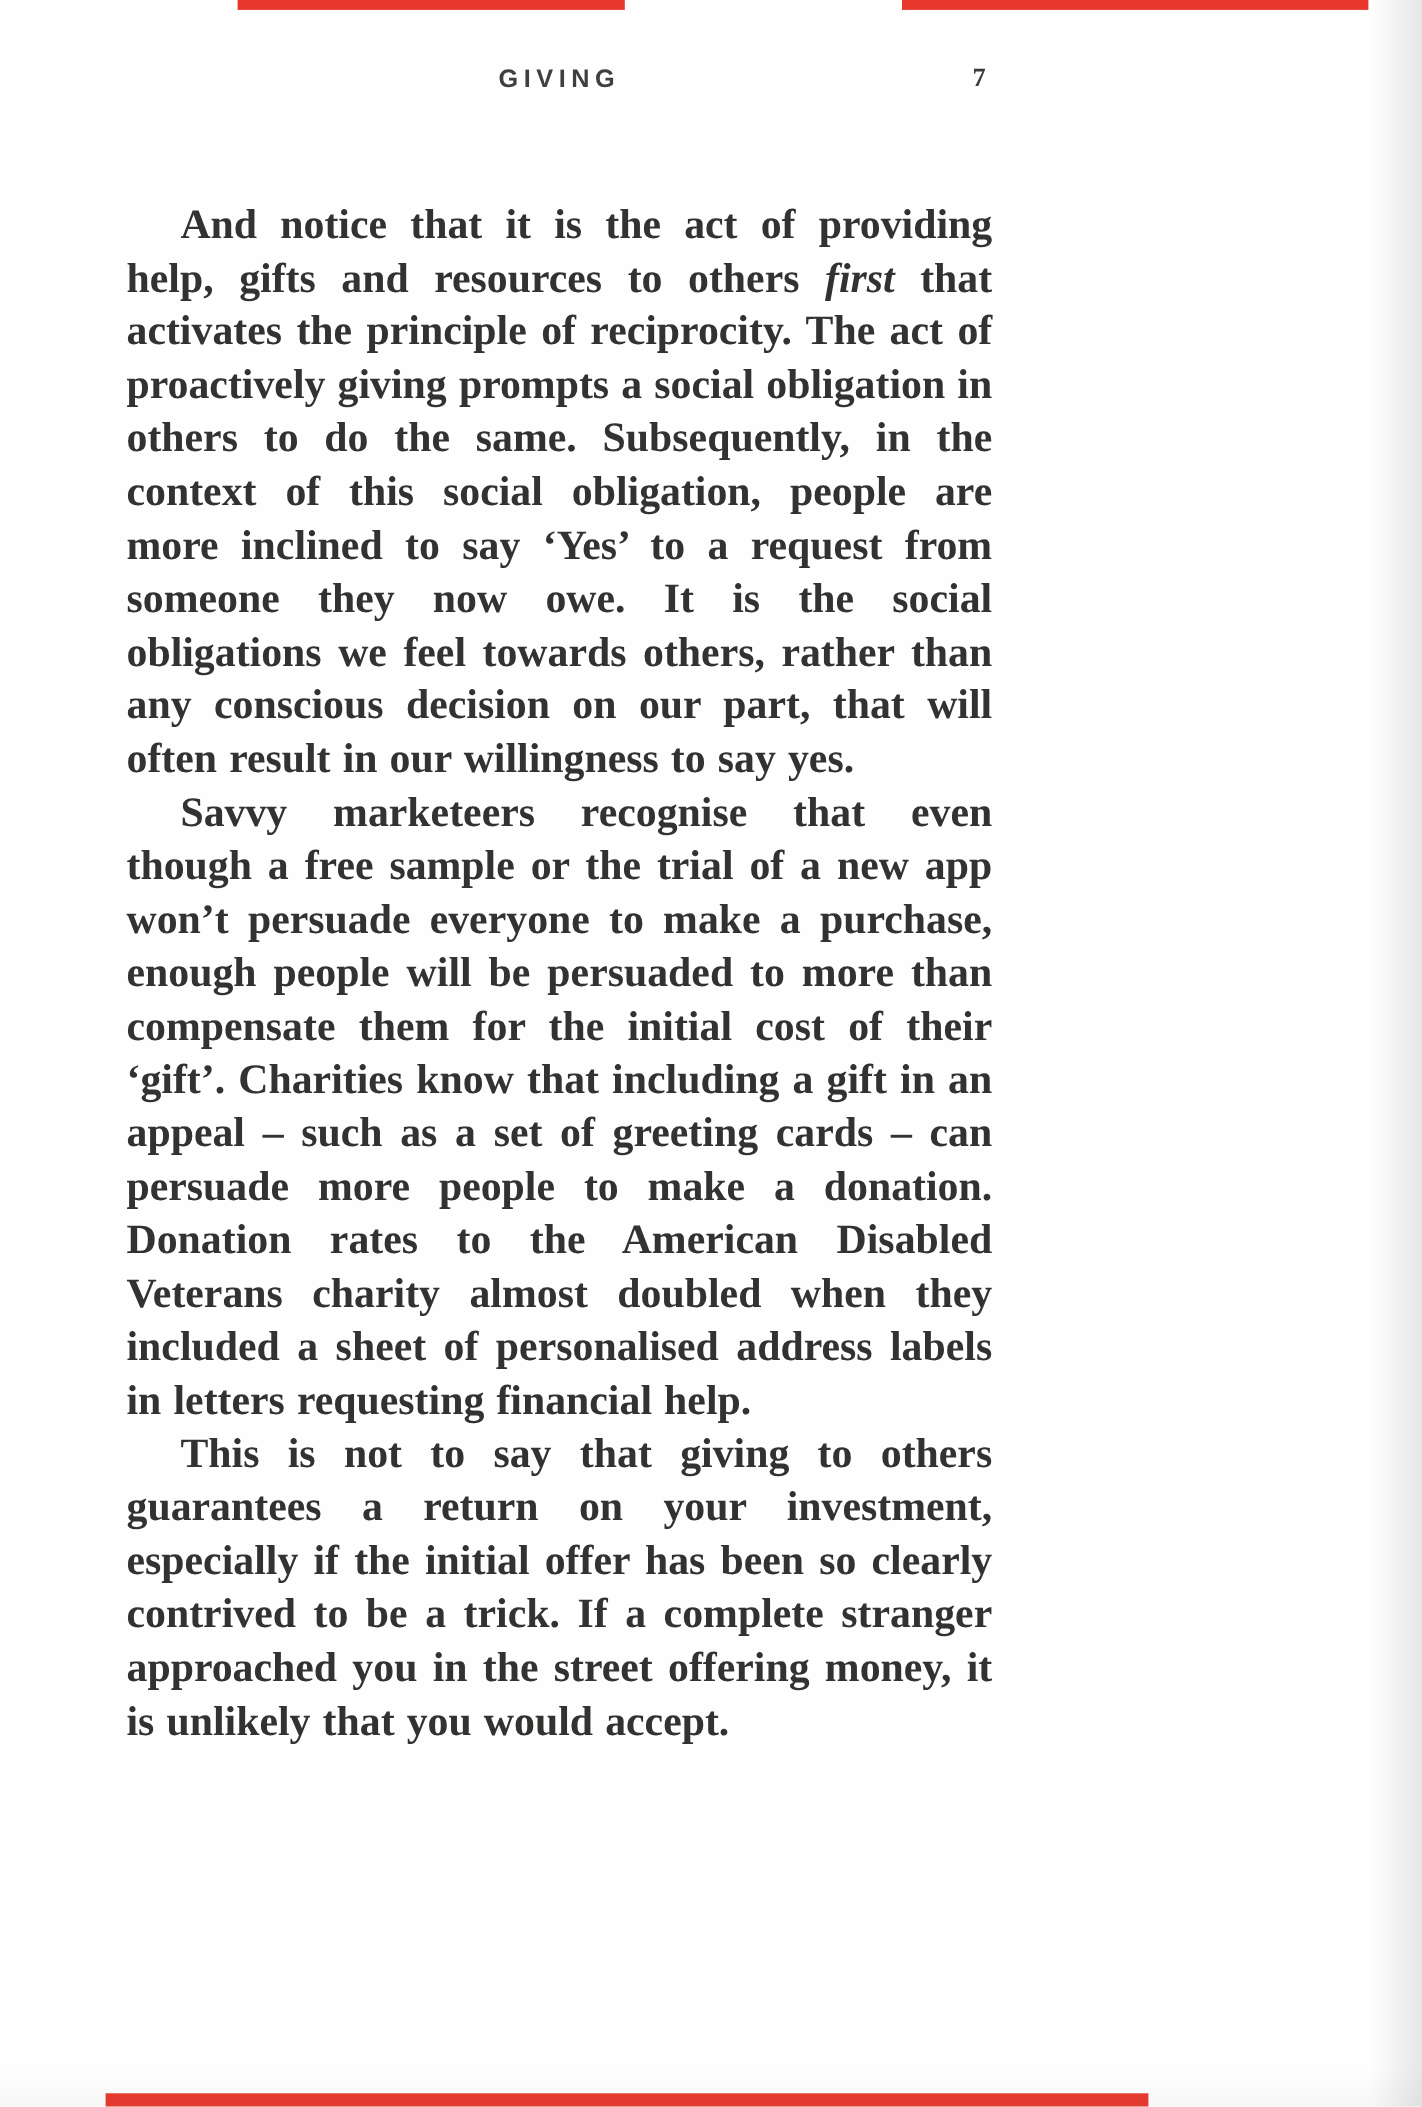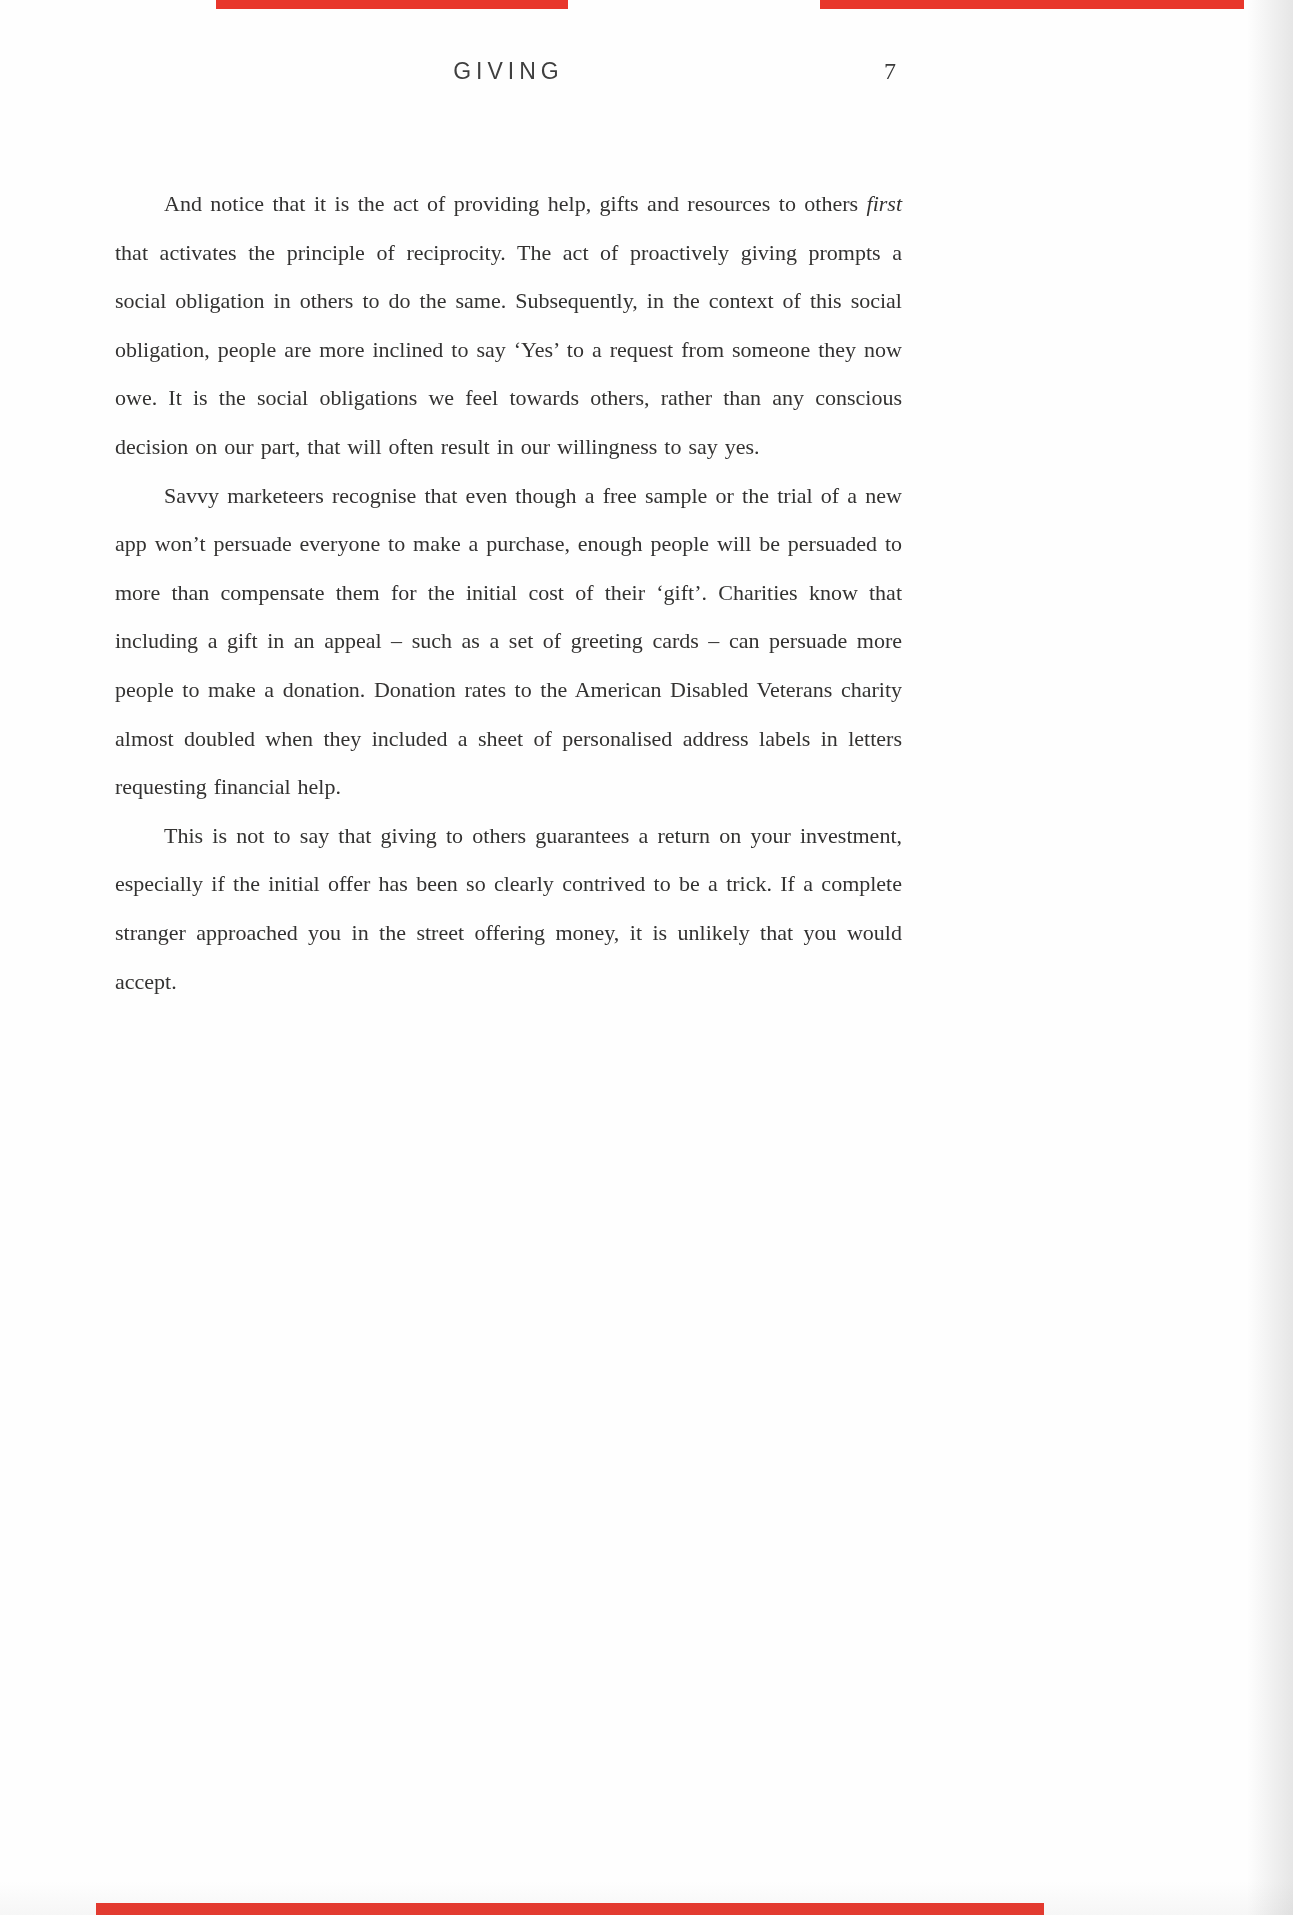--- a/index.html
+++ b/index.html
@@ -11,20 +11,21 @@
     width: 1293px;
     height: 1915px;
     position: relative;
     overflow: hidden;
     font-family: "Liberation Serif", serif;
   }
   .page {
     position: absolute;
     inset: 0;
     background: #fefefe;
+    font-weight: bold;
   }
   
   .edge-shade-right {
     position: absolute;
     top: 0;
     right: 0;
     width: 46px;
     height: 100%;
     background: linear-gradient(to right, rgba(0,0,0,0) 0%, rgba(120,120,120,0.10) 55%, rgba(120,120,120,0.18) 100%);
     pointer-events: none;
@@ -76,21 +77,21 @@
     font-size: 24px;
     font-family: "Liberation Serif", serif;
     color: #3a3a3a;
   }
   .body-text {
     margin-top: 82px;
     color: #333231;
   }
   .body-text p {
     margin: 0;
-    font-size: 22px;
+    font-size: 38px;
     line-height: 48.6px;
     text-align: justify;
     text-indent: 49px;
     word-spacing: 1.5px;
   }
   .body-text p em {
     font-style: italic;
   }
 </style>
 </head>

